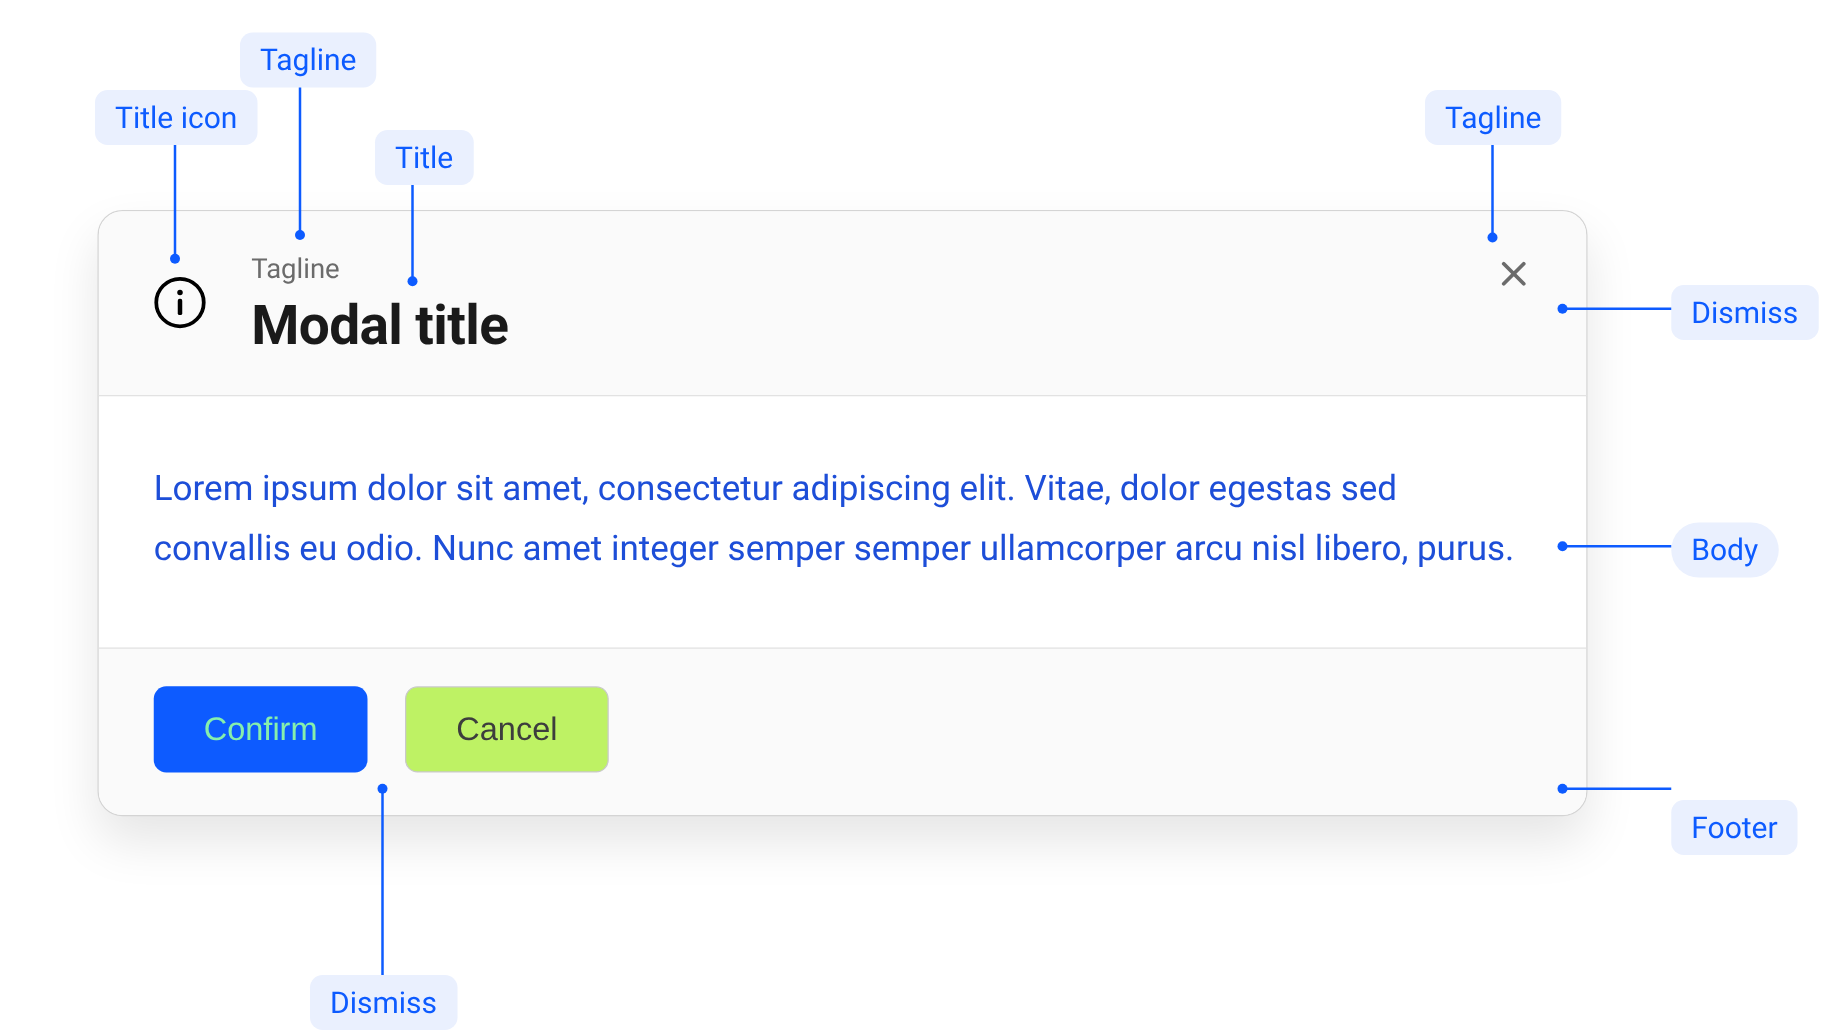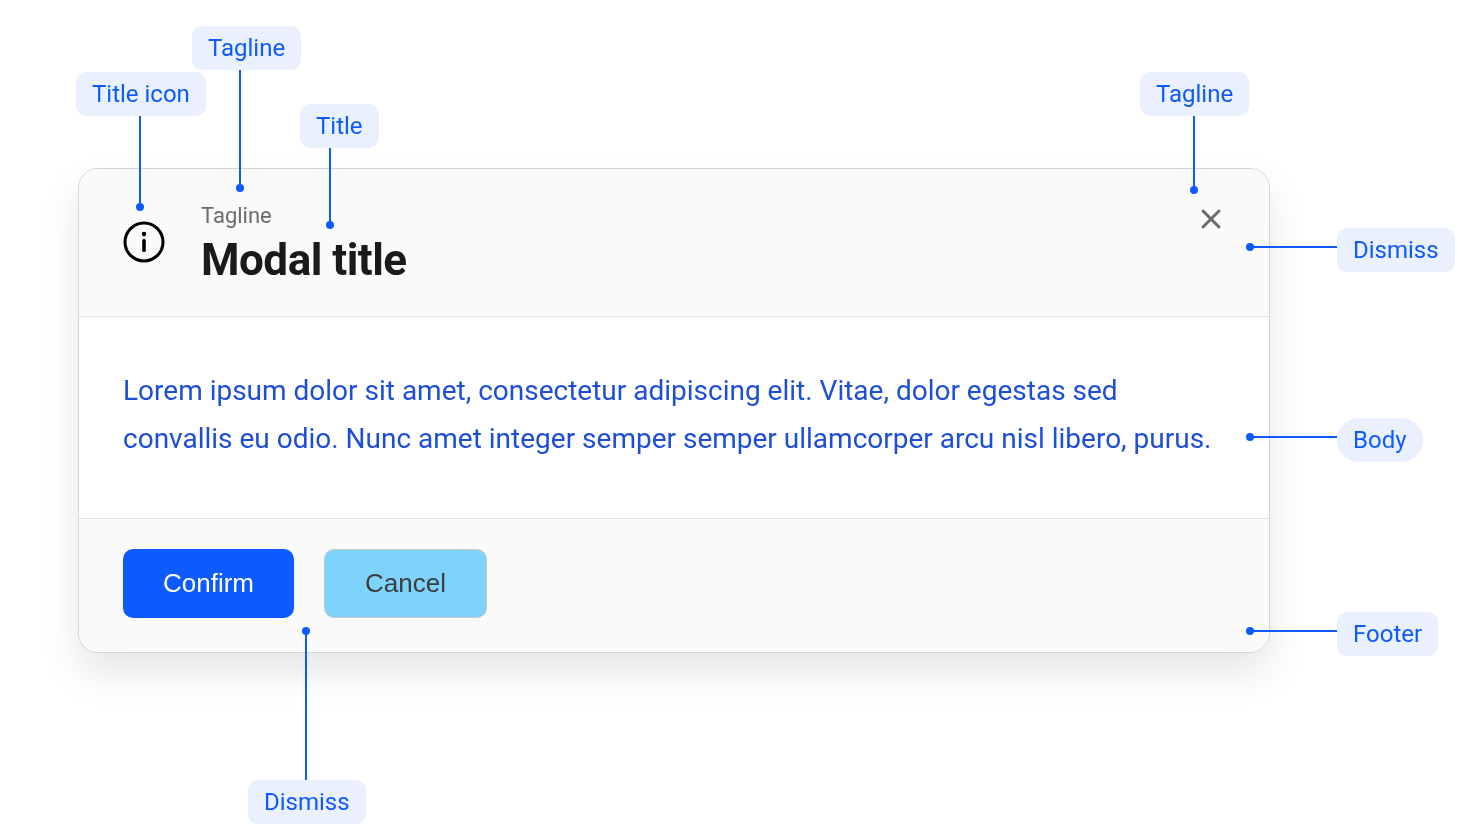--- a/index.html
+++ b/index.html
@@ -103,26 +103,26 @@
   .btn {
     font-size: 26px;
     padding: 18px 40px;
     border-radius: 10px;
     cursor: pointer;
     font-weight: 500;
   }
 
   .btn-primary {
     background: #0d5bff;
-    color: #ffffff;
+    color: #86efac;
     border: none;
   }
 
   .btn-secondary {
-    background: #7dd3fc;
+    background: #bef264;
     color: #3d3d3d;
     border: 1px solid #c9c9c9;
   }
 
   
   .annotation {
     position: absolute;
     background: #eaf0fe;
     color: #0d5bff;
     font-size: 24px;
@@ -178,21 +178,21 @@
     </div>
 
   </div>
 
   <div class="annotation" style="left:76px; top:72px;">Title icon</div>
   <div class="annotation" style="left:192px; top:26px;">Tagline</div>
   <div class="annotation" style="left:300px; top:104px;">Title</div>
   <div class="annotation" style="left:1140px; top:72px;">Tagline</div>
   <div class="annotation" style="left:1337px; top:228px;">Dismiss</div>
   <div class="annotation" style="left:1337px; top:418px;border-radius:22px;">Body</div>
-  <div class="annotation" style="left:1337px; top:612px;">Footer</div>
+  <div class="annotation" style="left:1337px; top:640px;">Footer</div>
   <div class="annotation" style="left:248px; top:780px;">Dismiss</div>
 
   <svg class="overlay">
 
     <line x1="140" y1="116" x2="140" y2="207" stroke="#0d5bff" stroke-width="2"></line>
     <circle cx="140" cy="207" r="4" fill="#0d5bff"></circle>
 
     <line x1="240" y1="70" x2="240" y2="188" stroke="#0d5bff" stroke-width="2"></line>
     <circle cx="240" cy="188" r="4" fill="#0d5bff"></circle>
 

